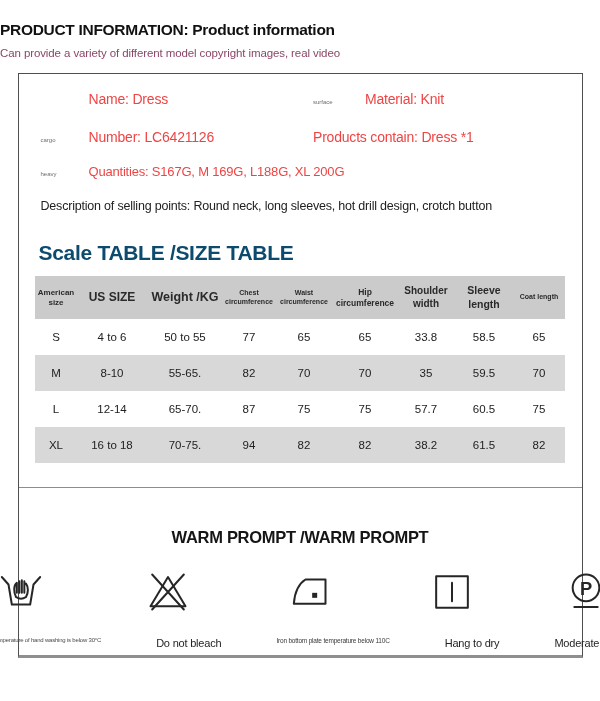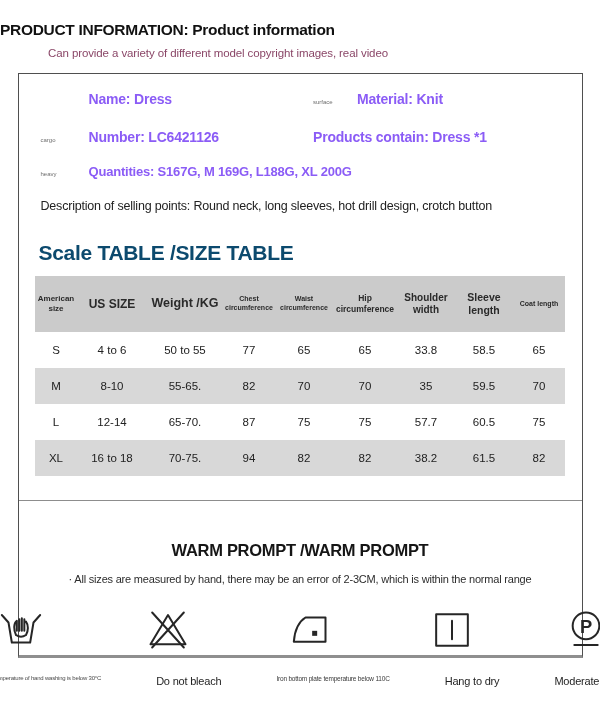--- a/index.html
+++ b/index.html
@@ -3,47 +3,47 @@
 <meta charset="utf-8">
 <style>
   html,body{margin:0;padding:0;background:#ffffff;}
   body{
     width:600px;height:701px;overflow:hidden;position:relative;
     font-family:"Liberation Sans","DejaVu Sans",sans-serif;color:#1f1f1f;
   }
   
   .page-header{text-align:left;padding-top:21px;}
   .page-title{font-size:15.5px;font-weight:700;letter-spacing:-0.3px;color:#111;}
-  .page-subtitle{font-size:11.5px;letter-spacing:-0.1px;margin-top:8px;color:#8a4667;padding-left:48px;}
+  .page-subtitle{font-size:11.5px;letter-spacing:-0.1px;margin-top:8px;color:#8a4667;}
   
   .sheet{
     width:565px;height:585px;margin:14px auto 0;box-sizing:border-box;
     border:1px solid #4f4f4f;border-bottom:3px solid #8f8f8f;background:#fff;
   }
   
   .info{padding:17px 16px 0 22px;}
   .info-row{display:flex;align-items:baseline;}
   .info-half{width:50%;display:flex;align-items:baseline;box-sizing:border-box;}
-  .info-half.right{padding-left:10px;}
+  .info-half.right{padding-left:10px;gap:8px;}
   .tiny-tag{font-size:6px;color:#6e6e6e;flex:0 0 48px;width:48px;}
   .tiny-tag.narrow{flex:0 0 44px;width:44px;}
-  .info-val{font-size:14px;letter-spacing:-0.2px;color:#8b5cf6;white-space:nowrap;font-weight:bold;}
+  .info-val{font-size:14px;letter-spacing:-0.2px;color:#ef4444;white-space:nowrap;}
   .row-1{margin-bottom:22px;}
   .row-2{margin-bottom:19px;}
   .row-3{margin-bottom:20px;}
   .description{font-size:12.5px;letter-spacing:-0.2px;margin-top:15px;white-space:nowrap;color:#222;}
   
   .size-heading{margin:28px 0 0 20px;font-size:21px;font-weight:600;letter-spacing:-0.3px;color:#0c4a6e;}
   table.size-table{
     width:530px;margin:11px auto 0;border-collapse:collapse;table-layout:fixed;
     text-align:center;
   }
   .size-table th{
-    background:#cbcbcb;font-weight:600;color:#2a2a2a;height:32px;
-    vertical-align:middle;padding:12px 2px;line-height:1.25;
+    background:#cbcbcb;font-weight:600;color:#2a2a2a;height:43px;
+    vertical-align:middle;padding:0 2px;line-height:1.25;
   }
   .size-table th:nth-child(1){font-size:8px;}
   .size-table th:nth-child(2){font-size:12px;}
   .size-table th:nth-child(3){font-size:12.5px;font-weight:700;}
   .size-table th:nth-child(4),.size-table th:nth-child(5){font-size:7px;}
   .size-table th:nth-child(6){font-size:8.5px;}
   .size-table th:nth-child(7){font-size:10px;}
   .size-table th:nth-child(8){font-size:10.5px;}
   .size-table th:nth-child(9){font-size:7px;}
   .size-table td{height:34px;font-size:11.5px;color:#222;vertical-align:middle;}
@@ -170,21 +170,20 @@
         <td>82</td>
         <td>38.2</td>
         <td>61.5</td>
         <td>82</td>
       </tr>
     </tbody>
   </table>
 
   <div class="warm">
     <div class="warm-heading">WARM PROMPT /WARM PROMPT</div>
-    <div class="warm-note">· All sizes are measured by hand, there may be an error of 2-3CM, which is within the normal range</div>
 
     <div class="care-row">
 
       <div class="care-item">
         <div class="care-glyph">
           <svg width="54" height="50" viewBox="0 0 60 60">
             <path class="st" d="M7 12 L15 21 L19 45 L41 45 L45 21 L53 12"></path>
             <path class="st" d="M24 36 C21 30 21 22 25 19 L25 31 M28 17 L28 31 M31 16 L31 31 M34 17 L34 31 M36 36 C39 31 39 24 36 20 M24 36 Q30 40 36 36"></path>
           </svg>
         </div>

